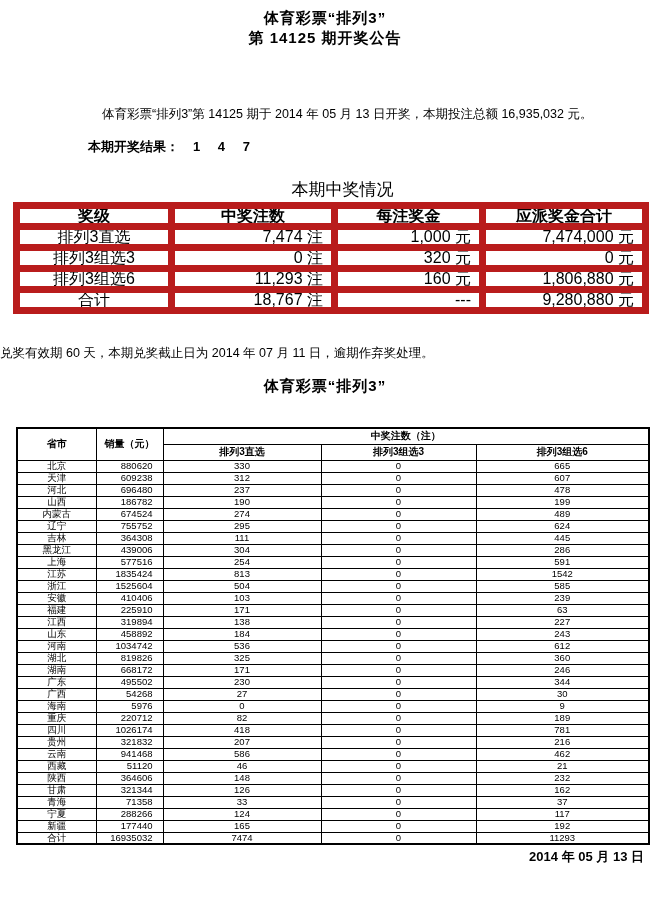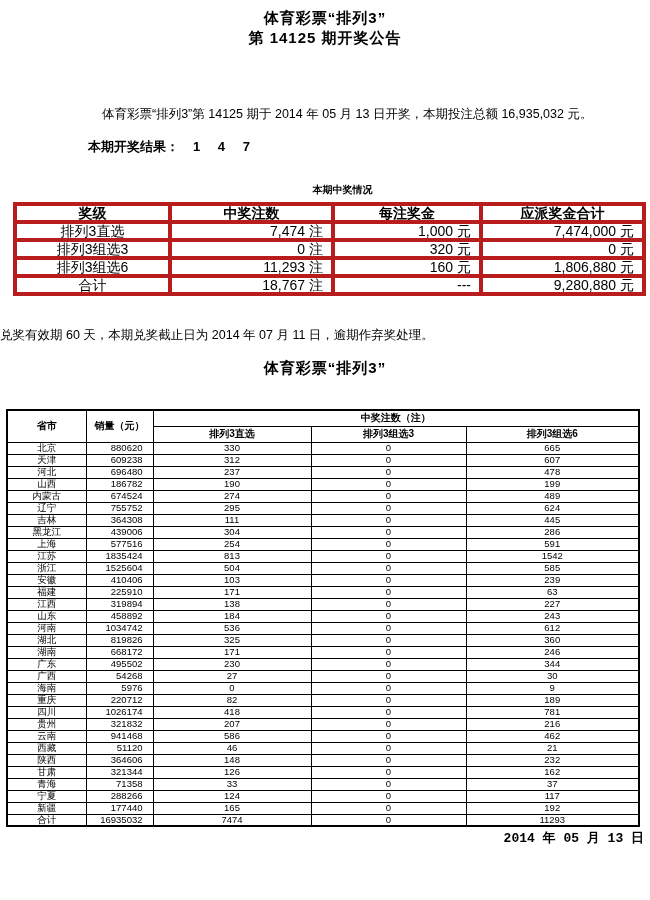--- a/index.html
+++ b/index.html
@@ -31,38 +31,38 @@
     padding-left: 88px;
     font-size: 13px;
     font-weight: bold;
     line-height: 16px;
   }
   .result-numbers { letter-spacing: 7px; padding-left: 14px; font-weight: bold; }
 
   .section-title {
     margin-top: 26px;
     text-align: center;
-    font-size: 10px;
-    font-weight: bold;
+    font-size: 17px;
+    font-weight: normal;
     line-height: 17px;
     margin-left: 35px;
   }
 
   table { border-collapse: collapse; table-layout: fixed; }
 
   
   .prize-table {
     margin: 4px 0 0 13px;
     width: 629px;
     border: 2px solid #000;
   }
   .prize-table th, .prize-table td {
-    border: 4px solid #b91c1c;
+    border: 7px solid #b91c1c;
     height: 18px;
-    font-size: 14px;
+    font-size: 16px;
     line-height: 14px;
     padding: 0 8px;
     overflow: hidden;
   }
   .prize-table th { font-weight: bold; text-align: center; padding: 0 2px; }
   .prize-table col.pc1 { width: 155px; }
   .prize-table col.pc2 { width: 163px; }
   .prize-table col.pc3 { width: 148px; }
   .prize-table col.pc4 { width: 163px; }
   .prize-table td:nth-child(1) { text-align: center; }
@@ -73,21 +73,21 @@
   .notice {
     margin-top: 31px;
     font-size: 12.5px;
     line-height: 16px;
     white-space: nowrap;
   }
   .title-block.mid { margin-top: 15px; }
 
   
   .sales-table {
-    margin: 31px 0 0 6px;
+    margin: 31px 0 0 16px;
     width: 632px;
     border: 2px solid #000;
   }
   .sales-table th, .sales-table td {
     border: 1px solid #000;
     overflow: hidden;
     padding: 0 4px;
   }
   .sales-table th {
     font-size: 10px;
@@ -112,21 +112,20 @@
   .sales-table td:nth-child(4),
   .sales-table td:nth-child(5) { text-align: center; }
 
   .footer-date {
     margin-top: 3px;
     padding-right: 6px;
     text-align: right;
     font-size: 13px;
     font-weight: bold;
     line-height: 17px;
-    font-family: Liberation Mono, monospace;
   }
 </style>
 </head>
 <body>
 
 <div class="doc">
 
   <div class="title-block top">
     <div class="title-line">体育彩票“排列3”</div>
     <div class="title-line">第 14125 期开奖公告</div>

